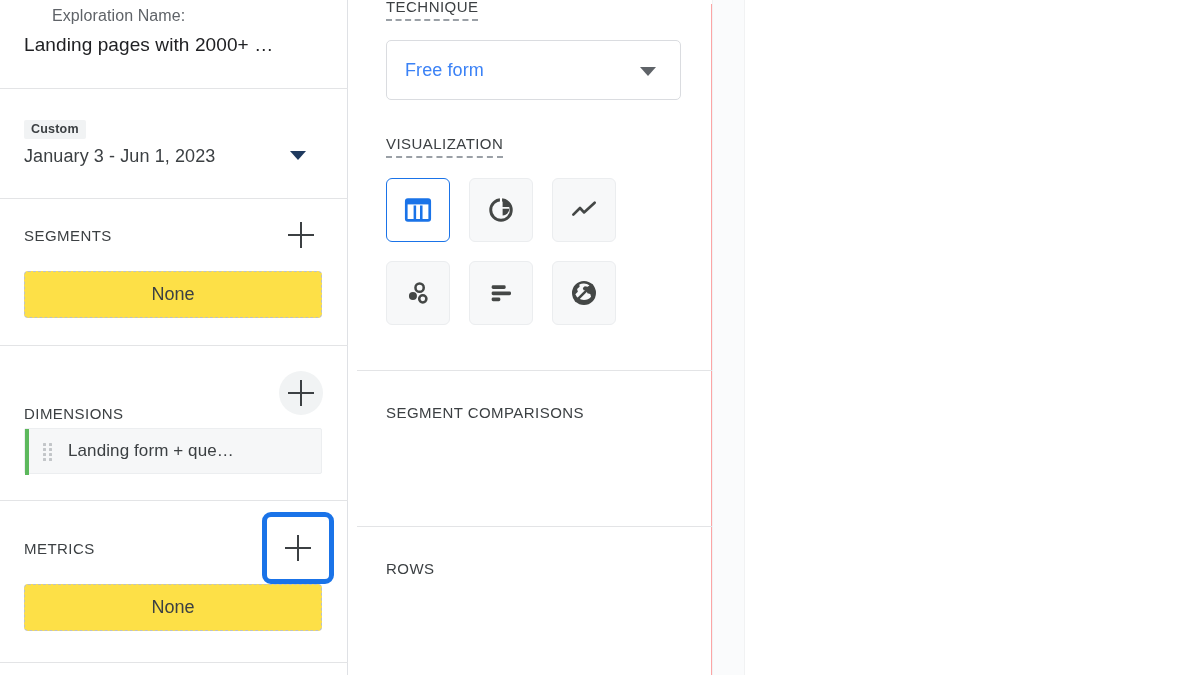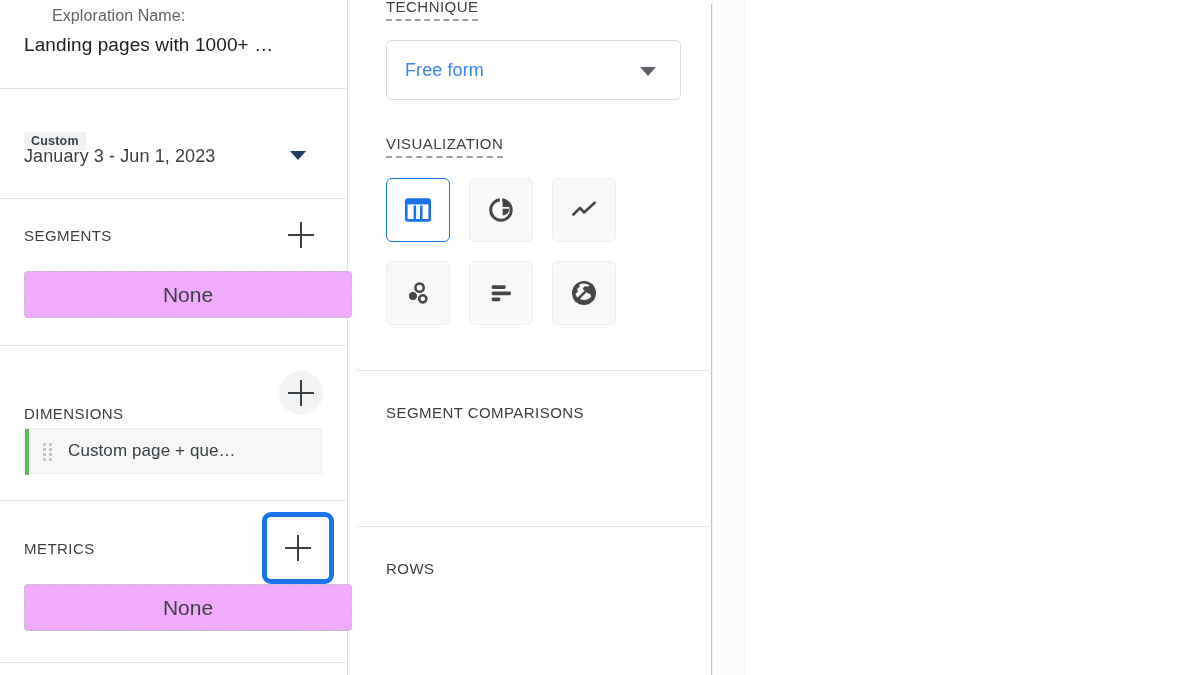--- a/index.html
+++ b/index.html
@@ -25,21 +25,21 @@
   }
   .exp-name {
     position: absolute; left: 24px; top: 34px;
     font-size: 19px; color: #202124; letter-spacing: .1px; white-space: nowrap;
   }
 
   .custom-badge {
     position: absolute; left: 24px; top: 120px;
     background: #f1f3f4; color: #3c4043;
     font-size: 12.5px; font-weight: bold; letter-spacing: .2px;
-    padding: 2px 7px 3px 7px; border-radius: 2px; margin-top: 12px;
+    padding: 2px 7px 3px 7px; border-radius: 2px;
   }
   .date-range {
     position: absolute; left: 24px; top: 146px;
     font-size: 18px; color: #3c4043; letter-spacing: .1px; white-space: nowrap;
   }
   .date-caret {
     position: absolute; left: 290px; top: 151px;
     width: 0; height: 0;
     border-left: 8px solid transparent; border-right: 8px solid transparent;
     border-top: 9px solid #1f3a5f;
@@ -62,25 +62,25 @@
 
   .plus-circle {
     position: absolute; width: 44px; height: 44px; border-radius: 50%;
     background: #f1f3f4;
   }
   .plus-circle .pc-h, .plus-circle .pc-v { position:absolute; background:#3c4043; }
   .plus-circle .pc-h { left: 9px; top: 20.7px; width: 26px; height: 2.6px; }
   .plus-circle .pc-v { top: 9px; left: 20.7px; height: 26px; width: 2.6px; }
 
   .drop-none {
-    position: absolute; left: 24px; width: 328px; height: 47px;
+    position: absolute; left: 24px; width: 298px; height: 47px;
     border: 1px dashed #bdc1c6; border-radius: 4px;
-    background: #f0abfc;
+    background: #fde047;
     display: flex; align-items: center; justify-content: center;
-    font-size: 21px; color: #3c4043;
+    font-size: 18px; color: #3c4043;
   }
 
   .dim-chip {
     position: absolute; left: 24px; top: 428px; width: 298px; height: 46px;
     background: #f6f7f8; border: 1px solid #eceef0;
     border-radius: 2px; display: flex; align-items: center;
   }
   .dim-chip .accent {
     position: absolute; left: 0; top: 0; width: 4px; height: 46px; background: #5cb85c;
   }
@@ -157,21 +157,21 @@
   }
 </style>
 </head>
 <body>
 
 <div class="screen">
 
   <div class="left-panel">
 
     <div class="exp-label">Exploration Name:</div>
-    <div class="exp-name">Landing pages with 1000+ …</div>
+    <div class="exp-name">Landing pages with 2000+ …</div>
 
     <div class="lp-divider" style="top:88px;"></div>
 
     <div>
       <div class="custom-badge">Custom</div>
       <div class="date-range">January 3 - Jun 1, 2023</div>
       <div class="date-caret"></div>
     </div>
 
     <div class="lp-divider" style="top:198px;"></div>
@@ -193,21 +193,21 @@
       <span class="drag-handle">
         <i style="left:0;top:0"></i>
           <i style="left:6px;top:0"></i>
         <i style="left:0;top:5px"></i>
           <i style="left:6px;top:5px"></i>
         <i style="left:0;top:10px"></i>
           <i style="left:6px;top:10px"></i>
         <i style="left:0;top:15px"></i>
           <i style="left:6px;top:15px"></i>
       </span>
-      <span class="dim-chip-label">Custom page + que…</span>
+      <span class="dim-chip-label">Landing form + que…</span>
     </div>
 
     <div class="lp-divider" style="top:500px;"></div>
 
     <div class="sec-title" style="top:540px;">METRICS</div>
     <div class="plus-plain" style="left:285px; top:535px;"></div>
     <div class="focus-ring"></div>
 
     <div class="drop-none" style="top:584px;">None</div>
 

